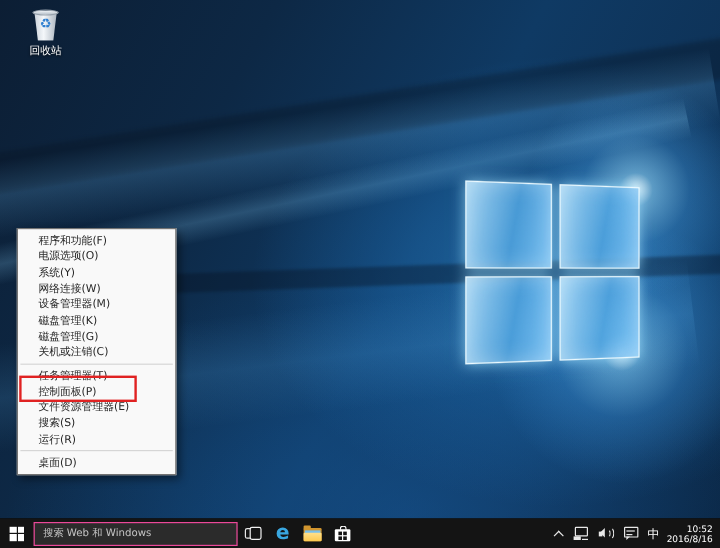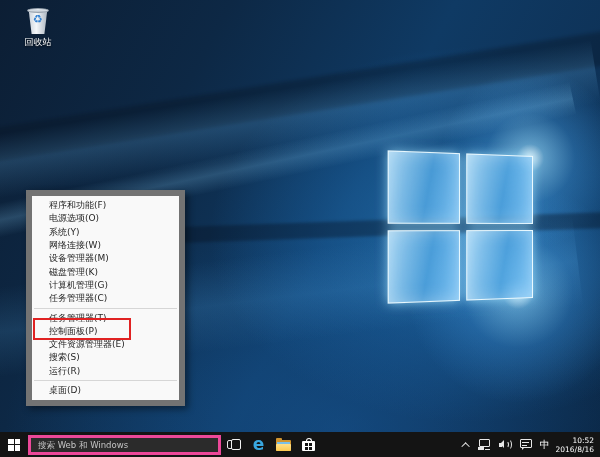--- a/index.html
+++ b/index.html
@@ -51,22 +51,22 @@
     background:linear-gradient(#eef2f6,#b9c2cb); border-radius:50%; border:.5px solid #98a2ad; }
   .bin-body { position:absolute; left:1px; top:3px; width:20px; height:23px;
     background:linear-gradient(to right,#c7cfd8,#f4f7fa 42%,#a8b2bd);
     clip-path:polygon(4% 0, 96% 0, 82% 100%, 18% 100%); }
   .bin-symbol { position:absolute; left:0; top:6px; width:22px; text-align:center;
     font-size:11px; line-height:12px; color:#2f7fd0; }
   .icon-label { margin-top:2px; font-size:9px; color:#fff; text-shadow:0 1px 2px rgba(0,0,0,.9); }
 
   
   .context-menu {
-    position:absolute; left:26px; top:190px; width:159px;
-    background:#f9f9f9; border:6px solid #737373;
+    position:absolute; left:14px; top:190px; width:133px;
+    background:#f9f9f9; border:1px solid #737373;
     box-shadow:3px 3px 7px rgba(0,0,0,.45);
     padding:3px 0; z-index:20;
   }
   .menu-item {
     height:13.3px; display:flex; align-items:center;
     padding-left:17px; padding-right:6px;
     font-size:9px; color:#262626; white-space:nowrap; cursor:default;
   }
   .menu-sep { height:6px; position:relative; }
   .menu-sep::after { content:""; position:absolute; left:2px; right:2px; top:2.5px; height:1px; background:#d6d6d6; }
@@ -80,22 +80,22 @@
   .taskbar {
     position:absolute; left:0; bottom:0; width:600px; height:25px;
     background:#141414; display:flex; align-items:center; z-index:10;
   }
   .tb-btn { height:25px; display:flex; align-items:center; justify-content:center; cursor:pointer; }
   .start-button { width:28px; }
   .win-flag { display:grid; grid-template-columns:5.5px 5.5px; grid-template-rows:5.5px 5.5px; gap:1px; }
   .win-flag span { background:#fff; }
 
   .search-box {
-    width:193px; height:20px; margin-left:0px; display:flex; align-items:center;
-    background:#2b2b2b; border:3px solid #ec4899;
+    width:170px; height:20px; margin-left:0px; display:flex; align-items:center;
+    background:#2b2b2b; border:1px solid #ec4899;
   }
   .search-box input {
     width:100%; background:transparent; border:none; outline:none;
     font-family:inherit; font-size:8.5px; color:#cfcfcf; padding:0 7px;
   }
   .search-box input::placeholder { color:#c4c4c4; opacity:1; }
 
   .app-slot { width:25px; }
 
   
@@ -177,22 +177,22 @@
   <div class="icon-label">回收站</div>
 </div>
 
 <div class="context-menu">
   <div class="menu-item">程序和功能(F)</div>
   <div class="menu-item">电源选项(O)</div>
   <div class="menu-item">系统(Y)</div>
   <div class="menu-item">网络连接(W)</div>
   <div class="menu-item">设备管理器(M)</div>
   <div class="menu-item">磁盘管理(K)</div>
-  <div class="menu-item">计算机管理(G)</div>
-  <div class="menu-item">任务管理器(C)</div>
+  <div class="menu-item">磁盘管理(G)</div>
+  <div class="menu-item">关机或注销(C)</div>
   <div class="menu-sep"></div>
   <div class="menu-item">任务管理器(T)</div>
   <div class="menu-item">控制面板(P)</div>
   <div class="menu-item">文件资源管理器(E)</div>
   <div class="menu-item">搜索(S)</div>
   <div class="menu-item">运行(R)</div>
   <div class="menu-sep"></div>
   <div class="menu-item">桌面(D)</div>
   <div class="highlight-box"></div>
 </div>

